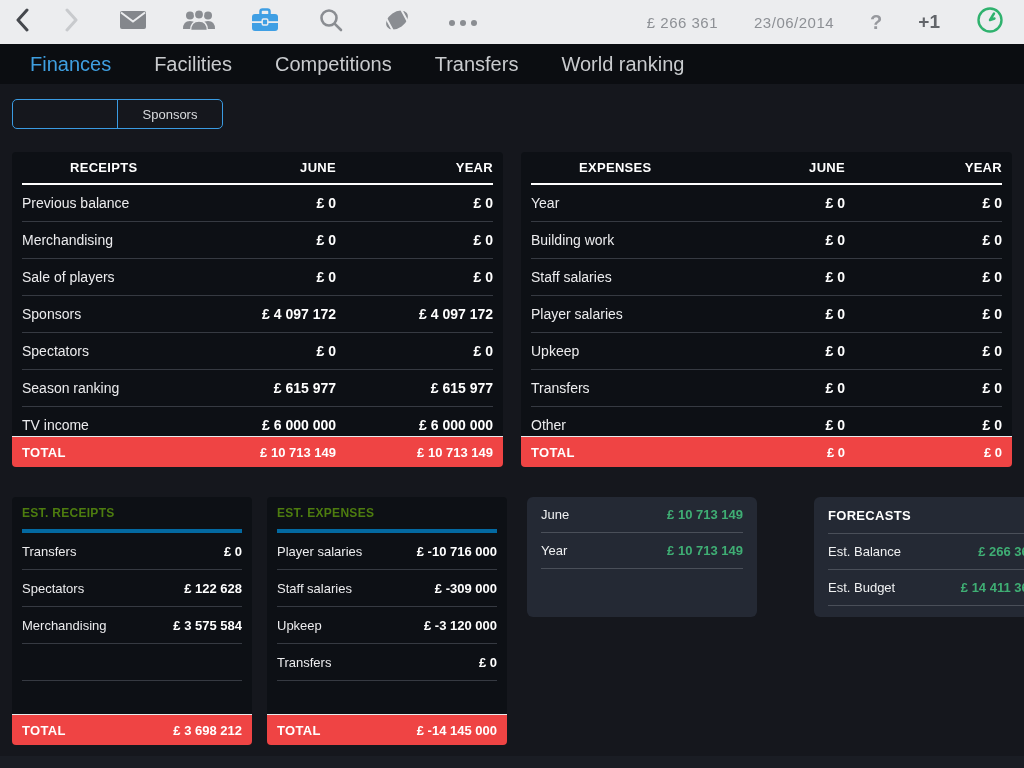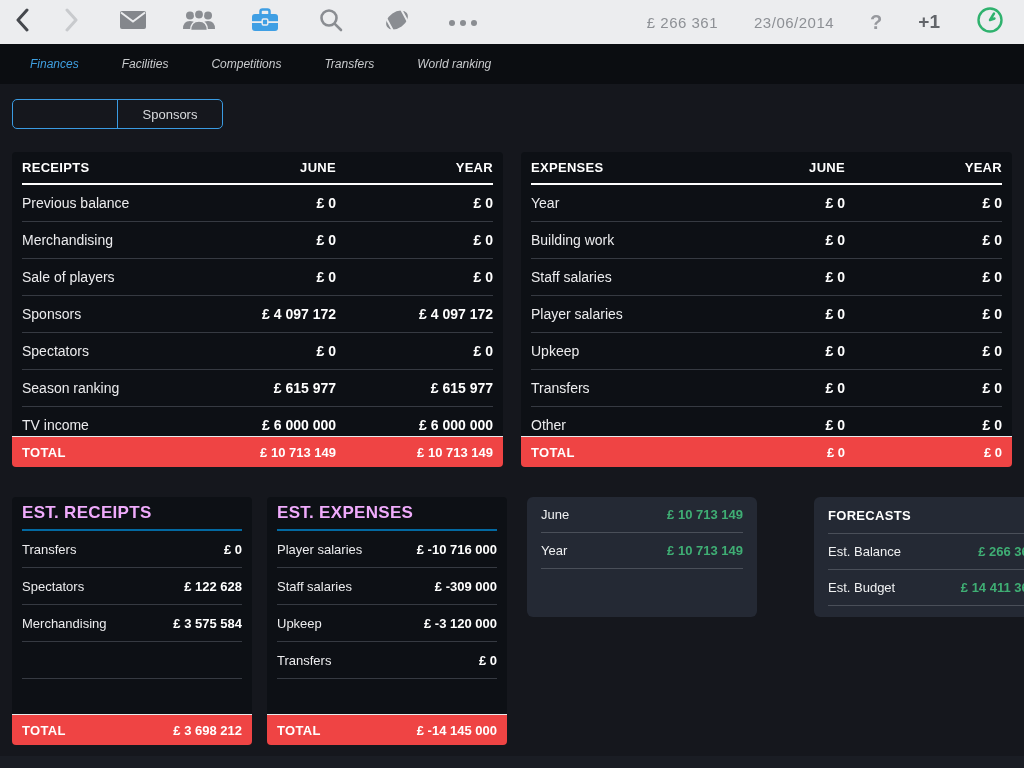--- a/index.html
+++ b/index.html
@@ -14,53 +14,53 @@
   .tb-btn{display:flex;align-items:center;justify-content:center;height:100%;cursor:pointer;}
   .w44{width:44px;} .w56{width:56px;} .w66{width:66px;}
   .tb-right{margin-left:auto;display:flex;align-items:center;gap:36px;padding-right:20px;height:100%;}
   .tb-money,.tb-date{font-size:15px;color:#8d9095;letter-spacing:.5px;}
   .tb-help{font-size:20px;font-weight:bold;color:#97999e;}
   .tb-plusone{font-size:19px;font-weight:bold;color:#62656a;}
 
   
   .navbar{position:absolute;top:44px;left:0;width:1024px;height:40px;background:#0b0d11;
           display:flex;align-items:center;gap:43px;padding-left:30px;box-sizing:border-box;}
-  .nav-item{font-size:12px;color:#c9cbce;cursor:pointer;font-style:italic;}
+  .nav-item{font-size:20px;color:#c9cbce;cursor:pointer;}
   .nav-item.active{color:#3f9fe0;}
 
   
   .toggle{position:absolute;top:99px;left:12px;display:flex;height:28px;
           border:1px solid #3a9be2;border-radius:5px;overflow:hidden;}
   .seg{width:104px;display:flex;align-items:center;justify-content:center;
        font-size:13px;cursor:pointer;}
   .seg.on{background:#2f97e0;color:#fff;margin-top:32px;}
   .seg.off{background:transparent;color:#d9dbde;border-left:1px solid #3a9be2;}
 
   
   .panel{position:absolute;background:#0d1015;border-radius:4px;padding:0 10px;box-sizing:border-box;}
   #receipts-panel{left:12px;top:152px;width:491px;height:315px;}
   #expenses-panel{left:521px;top:152px;width:491px;height:315px;}
   .t-header{height:31px;display:flex;align-items:center;border-bottom:2px solid #ffffff;
             font-size:13px;font-weight:bold;color:#fff;letter-spacing:.3px;}
-  .t-header .c-lbl{flex:1;}
+  .t-header .c-lbl{flex:1;margin-left:48px;}
   .col-june{width:150px;text-align:right;}
   .col-year{width:157px;text-align:right;}
   .t-row{height:36px;display:flex;align-items:center;border-bottom:1px solid #363a42;font-size:14px;}
   .t-row .c-lbl{flex:1;color:#ececee;}
   .t-row .c-val{font-weight:bold;color:#fff;}
   .t-total{position:absolute;left:0;right:0;bottom:0;height:30px;background:#ef4444;
            border-top:1px solid #e9eaec;border-radius:0 0 4px 4px;display:flex;align-items:center;
            padding:0 10px;font-size:13px;font-weight:bold;color:#fff;}
   .t-total .c-lbl{flex:1;letter-spacing:.3px;}
 
   
   #est-receipts-panel{left:12px;top:497px;width:240px;height:248px;}
   #est-expenses-panel{left:267px;top:497px;width:240px;height:248px;}
-  .e-header{height:32px;display:flex;align-items:center;border-bottom:2px solid #0369a1;
-            font-size:17px;font-weight:bold;color:#f0abfc;letter-spacing:.3px;}
+  .e-header{height:32px;display:flex;align-items:center;border-bottom:4px solid #0369a1;
+            font-size:12px;font-weight:bold;color:#4d7c0f;letter-spacing:.3px;}
   .e-row{height:36px;display:flex;align-items:center;border-bottom:1px solid #363a42;font-size:13px;}
   .e-row .c-lbl{flex:1;color:#ececee;}
   .e-row .c-val{font-weight:bold;color:#fff;text-align:right;}
 
   
   .card{position:absolute;background:#242934;border-radius:6px;padding:0 14px;box-sizing:border-box;}
   #balance-card{left:527px;top:497px;width:230px;height:120px;}
   #forecasts-card{left:770px;top:497px;width:236px;height:120px;margin-left:44px;}
   .c-header{height:36px;display:flex;align-items:center;font-size:13px;font-weight:bold;color:#fff;
             border-bottom:1px solid #4a4f59;letter-spacing:.3px;}

